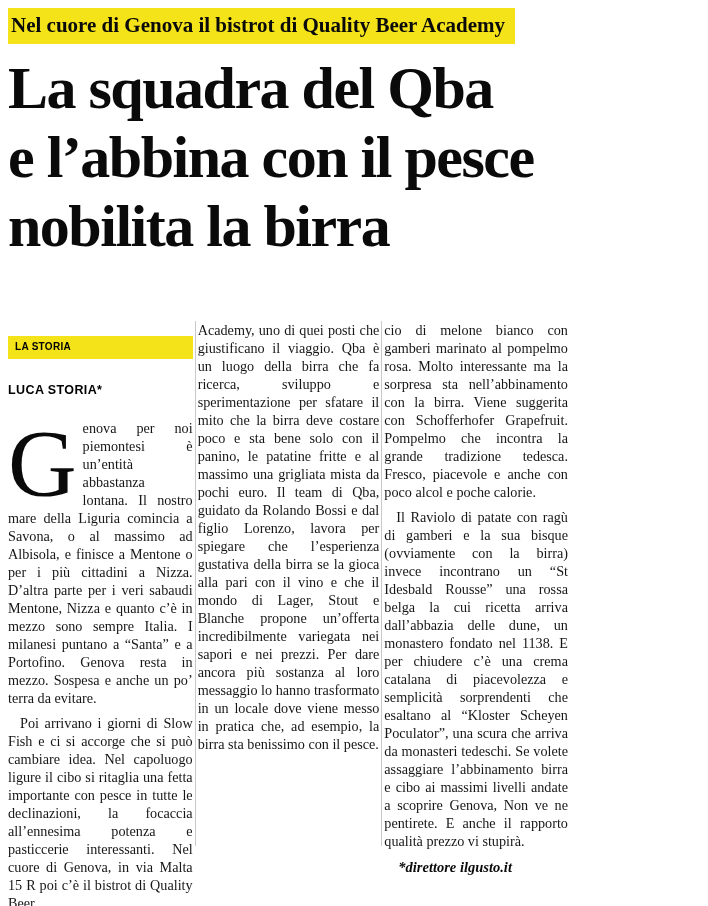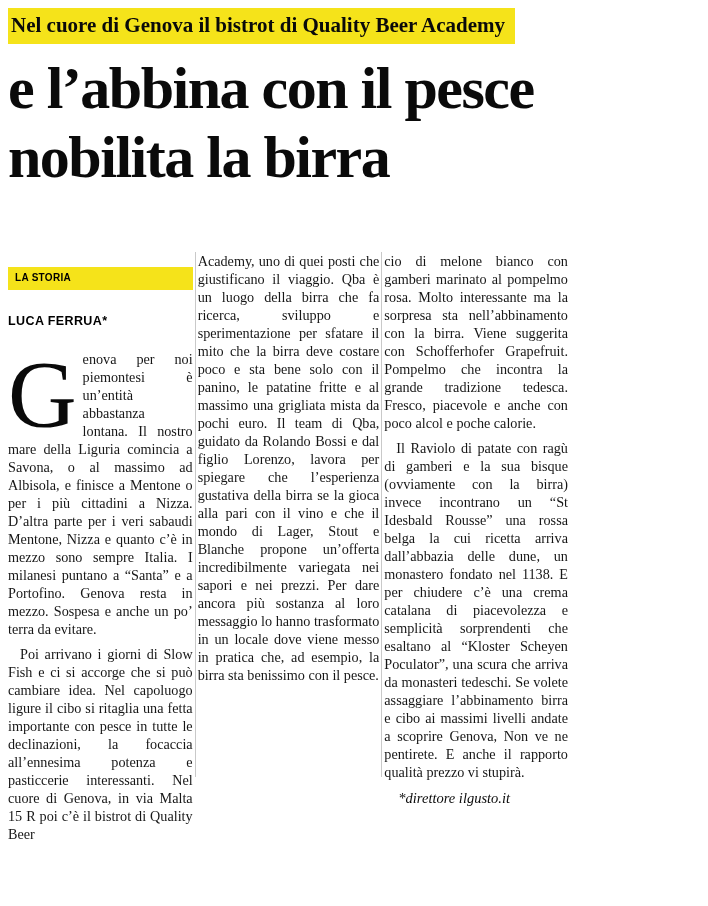--- a/index.html
+++ b/index.html
@@ -79,45 +79,46 @@
     font-size:95px;
     line-height:78px;
     font-weight:400;
     margin:6px 6px 0 0;
     color:#0a0a0a;
   }
   .footnote {
     margin-top:8px;
     font-size:14.5px;
     line-height:18px;
-    font-weight:400;
+    font-weight:700;
     font-style:italic;
     text-indent:14px;
     color:#0a0a0a;
   }
 </style>
 </head>
 <body>
 
 <div class="page">
 
   <div>
     <span class="kicker">Nel cuore di Genova il bistrot di Quality Beer Academy</span>
   </div>
 
   <h1 class="headline">
+    <div>La squadra del Qba</div>
     <div>e l’abbina con il pesce</div>
     <div>nobilita la birra</div>
   </h1>
 
   <div class="columns">
 
     <div class="col col-1">
       <div class="section-label">LA STORIA</div>
-      <div class="byline">LUCA FERRUA*</div>
+      <div class="byline">LUCA STORIA*</div>
       <div class="body-start">
         <p class="body-p"><span class="dropcap">G</span><span>enova per noi piemontesi è un’entità abbastanza lontana. Il nostro mare della Liguria comincia a Savona, o al massimo ad Albisola, e finisce a Mentone o per i più cittadini a Nizza. D’altra parte per i veri sabaudi Mentone, Nizza e quanto c’è in mezzo sono sempre Italia. I milanesi puntano a “Santa” e a Portofino. Genova resta in mezzo. Sospesa e anche un po’ terra da evitare.</span></p>
         <p class="body-p">Poi arrivano i giorni di Slow Fish e ci si accorge che si può cambiare idea. Nel capoluogo ligure il cibo si ritaglia una fetta importante con pesce in tutte le declinazioni, la focaccia all’ennesima potenza e pasticcerie interessanti. Nel cuore di Genova, in via Malta 15 R poi c’è il bistrot di Quality Beer</p>
       </div>
     </div>
 
     <div class="col col-2">
       <p class="body-p">Academy, uno di quei posti che giustificano il viaggio. Qba è un luogo della birra che fa ricerca, sviluppo e sperimentazione per sfatare il mito che la birra deve costare poco e sta bene solo con il panino, le patatine fritte e al massimo una grigliata mista da pochi euro. Il team di Qba, guidato da Rolando Bossi e dal figlio Lorenzo, lavora per spiegare che l’esperienza gustativa della birra se la gioca alla pari con il vino e che il mondo di Lager, Stout e Blanche propone un’offerta incredibilmente variegata nei sapori e nei prezzi. Per dare ancora più sostanza al loro messaggio lo hanno trasformato in un locale dove viene messo in pratica che, ad esempio, la birra sta benissimo con il pesce.</p>
     </div>
 

